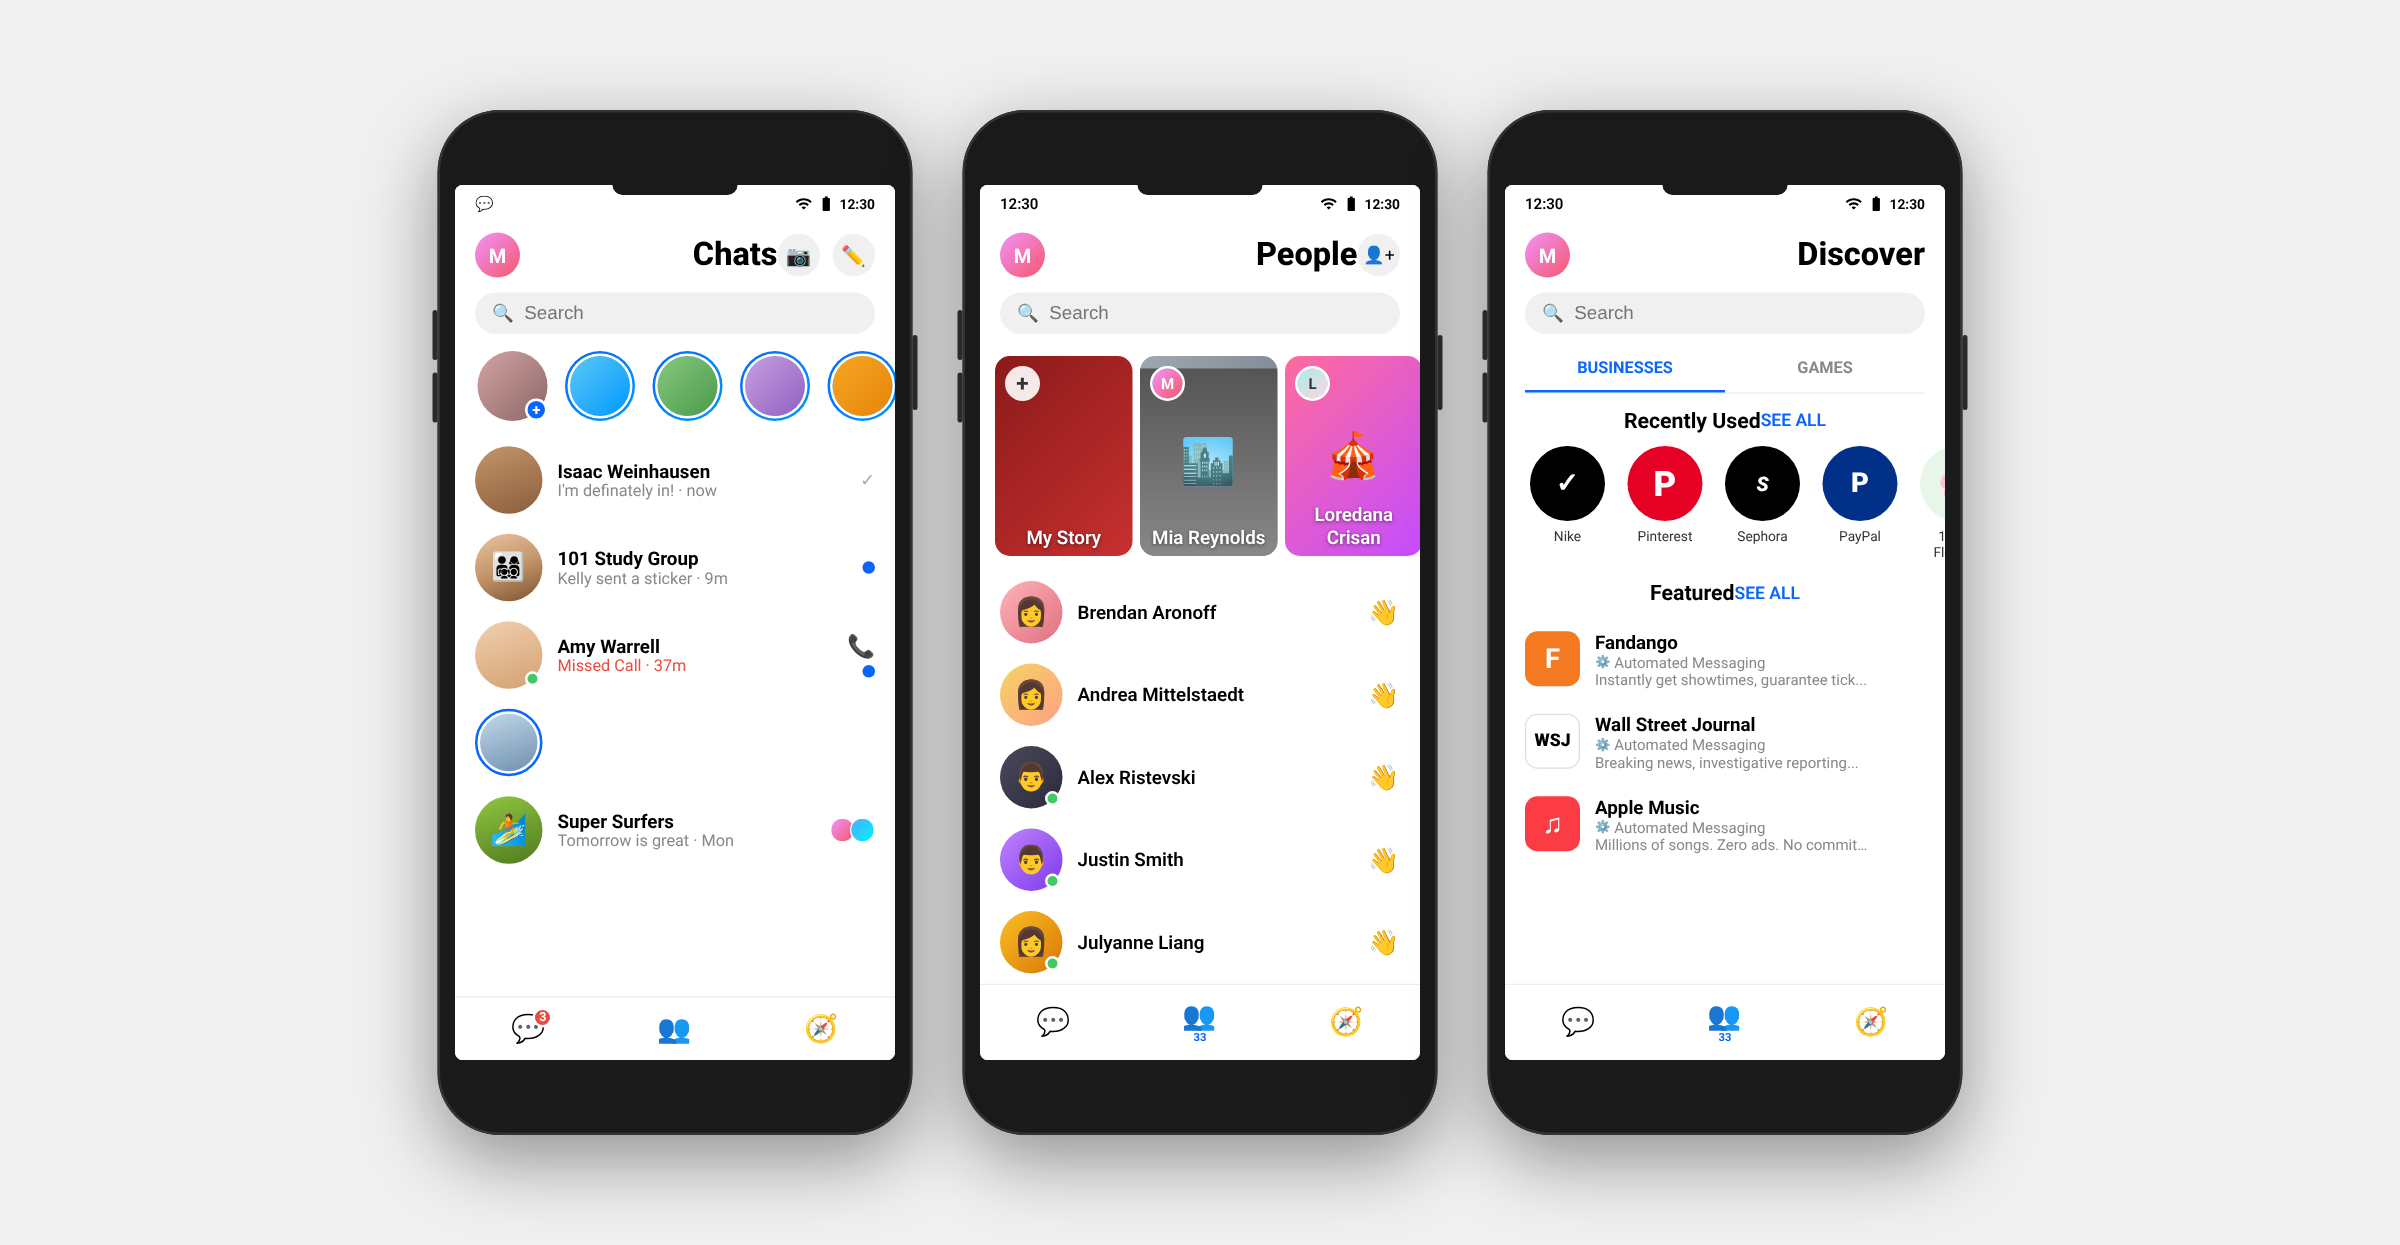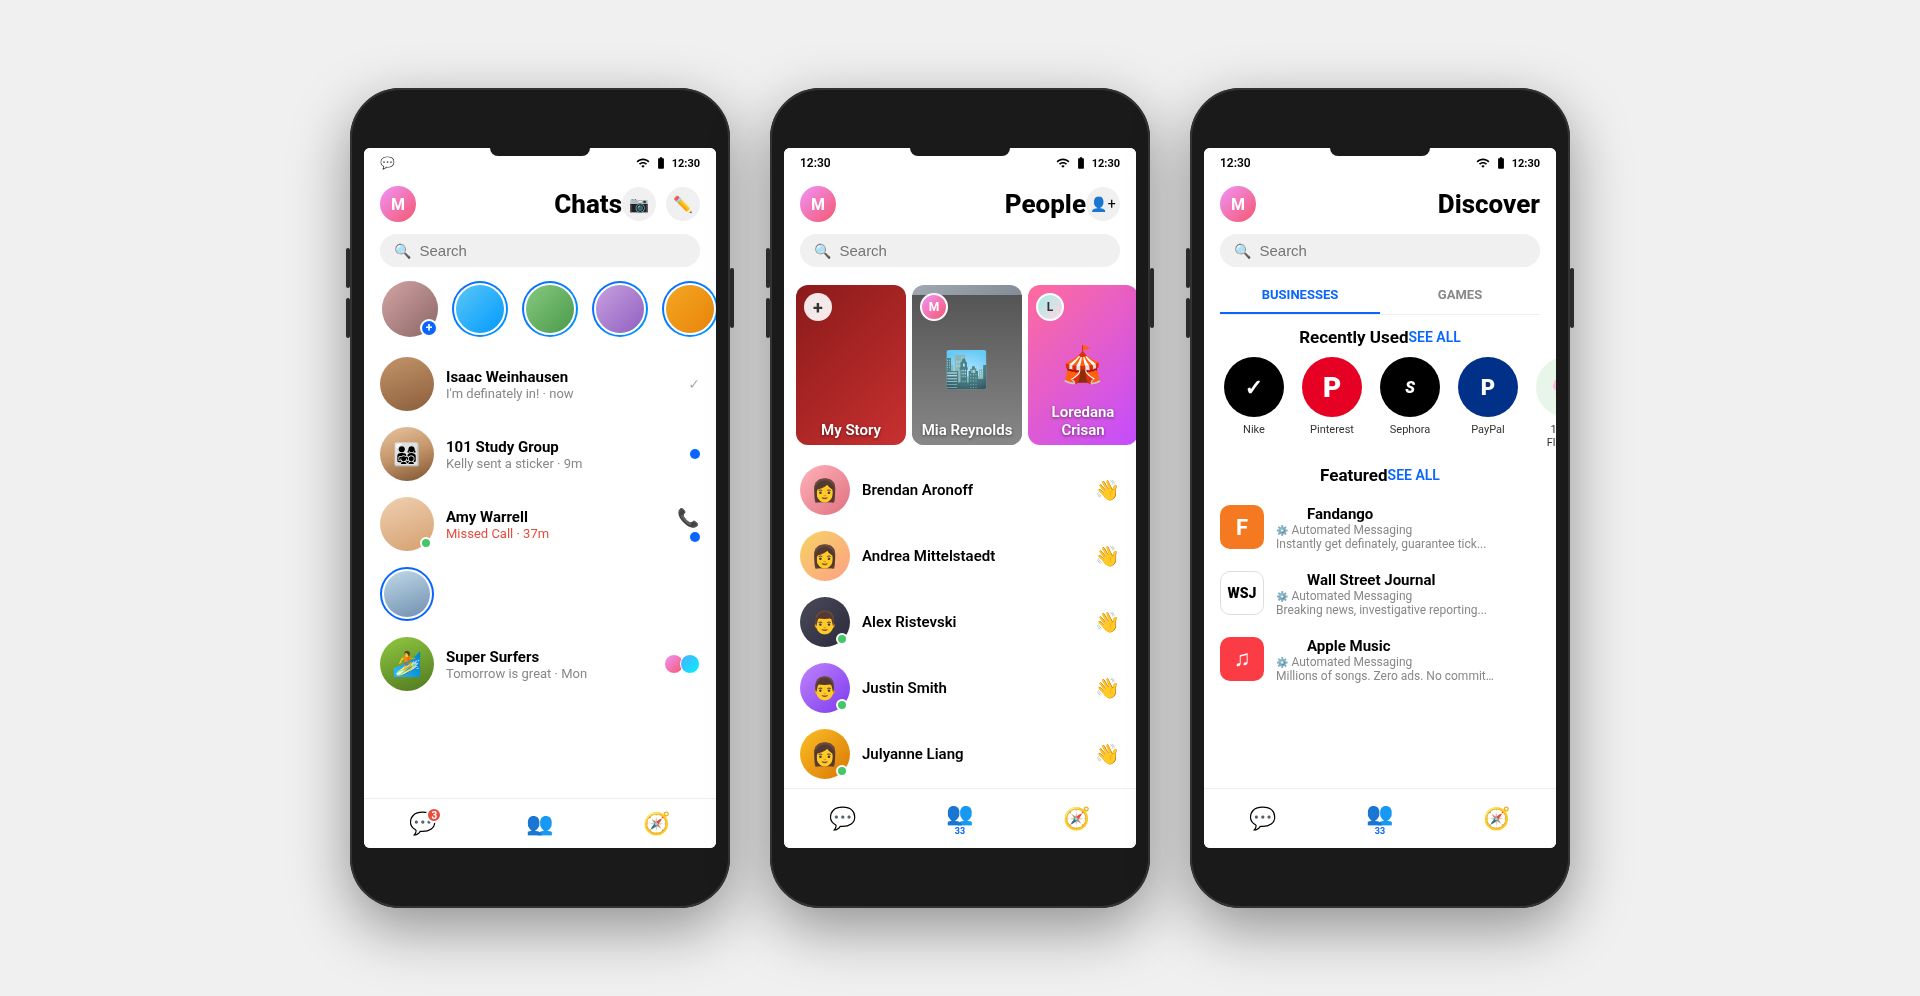--- a/index.html
+++ b/index.html
@@ -501,21 +501,20 @@
       align-items: center;
       justify-content: center;
       font-size: 22px;
       font-weight: bold;
     }
 
     .featured-info .featured-name {
       font-size: 15px;
       font-weight: 700;
       color: #000;
-      margin-left: 31px;
     }
 
     .featured-info .featured-sub {
       font-size: 12px;
       color: #888;
       display: flex;
       align-items: center;
       gap: 3px;
     }
 
@@ -970,21 +969,21 @@
         </div>
 
         <div class="featured-item">
           <div class="featured-logo" style="background:#f47920;color:#fff;border-radius:10px;">F</div>
           <div class="featured-info">
             <div class="featured-name">Fandango</div>
             <div class="featured-sub">
               <span style="font-size:10px;">⚙️</span>
               <span>Automated Messaging</span>
             </div>
-            <div class="featured-desc">Instantly get definately, guarantee tick...</div>
+            <div class="featured-desc">Instantly get showtimes, guarantee tick...</div>
           </div>
         </div>
 
         <div class="featured-item">
           <div class="featured-logo" style="background:#fff;color:#000;border:1px solid #ddd;border-radius:10px;font-size:14px;font-weight:900;">WSJ</div>
           <div class="featured-info">
             <div class="featured-name">Wall Street Journal</div>
             <div class="featured-sub">
               <span style="font-size:10px;">⚙️</span>
               <span>Automated Messaging</span>

